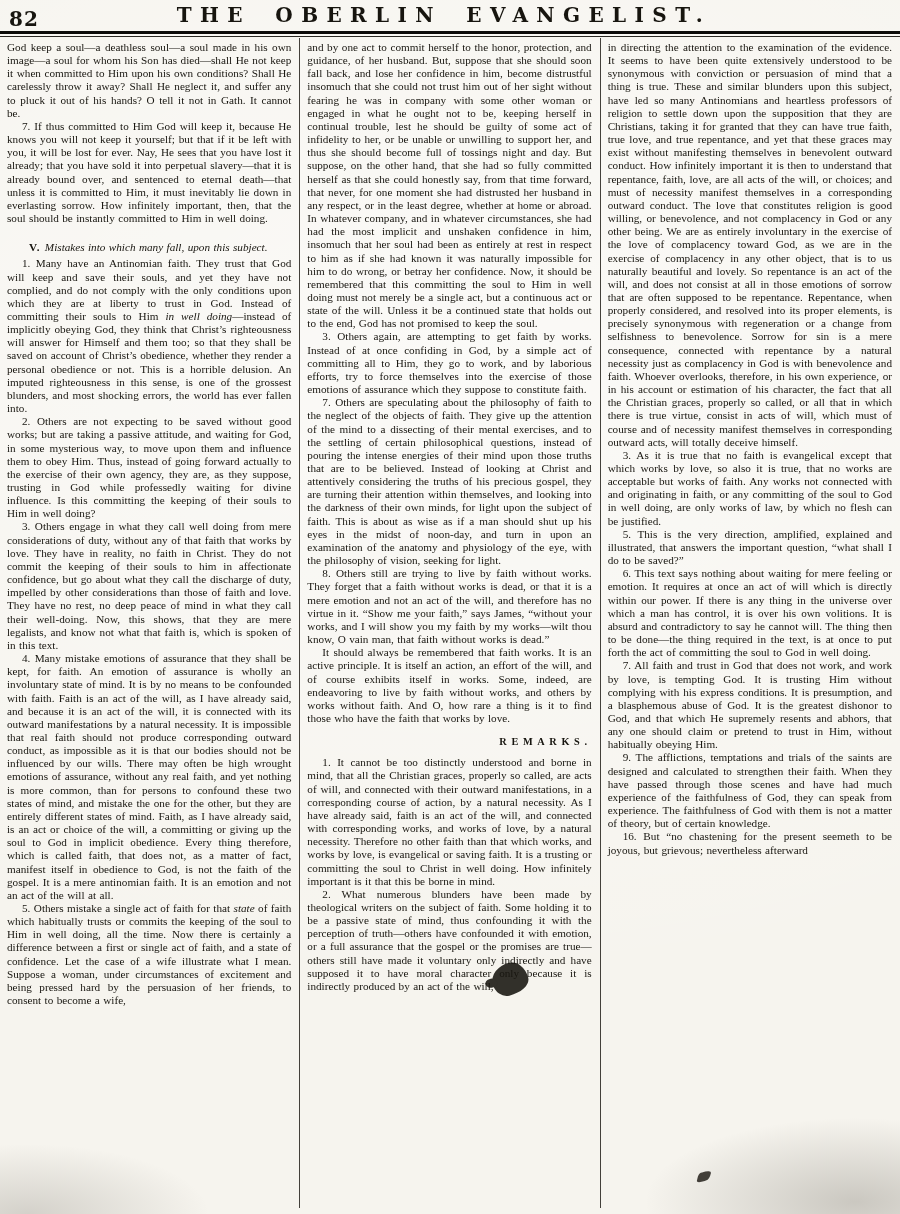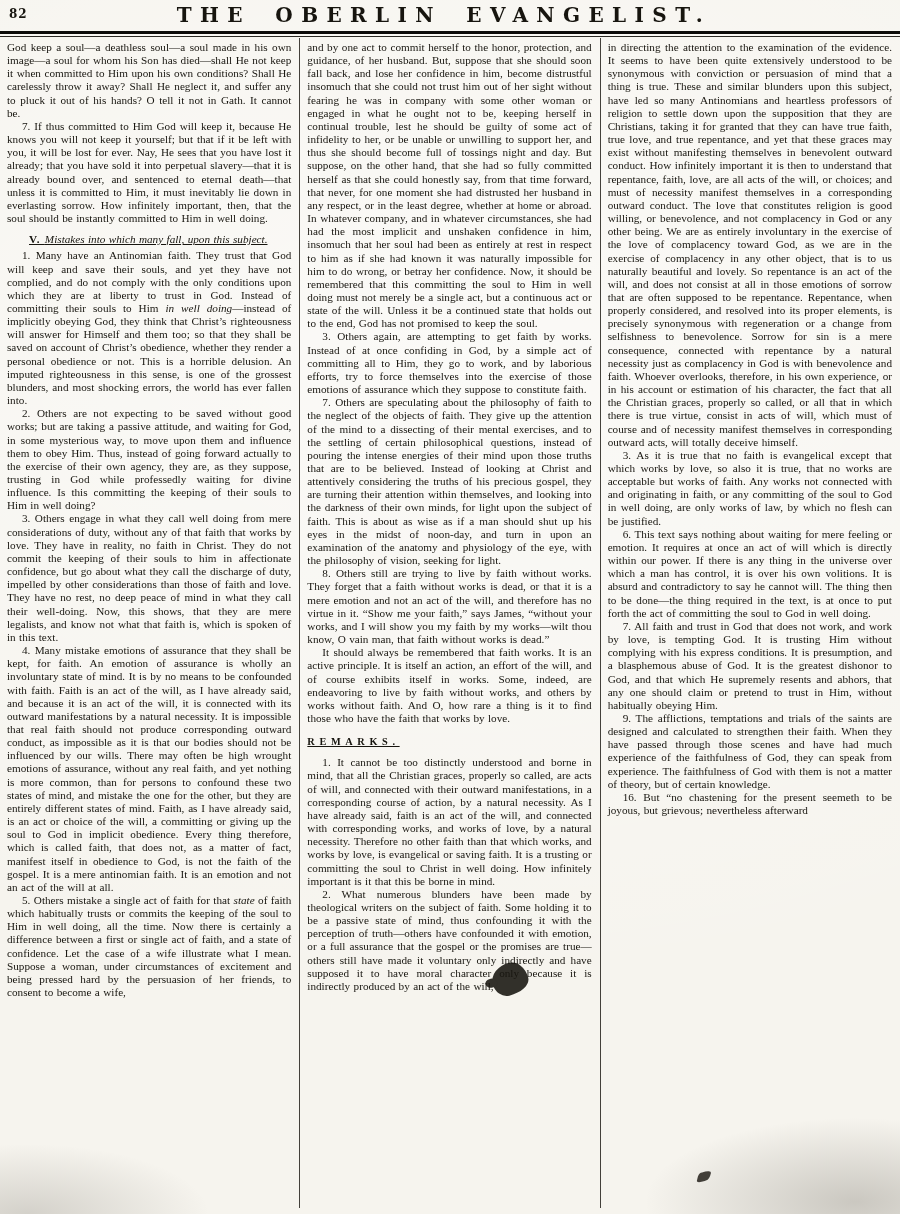--- a/index.html
+++ b/index.html
@@ -9,45 +9,45 @@
       radial-gradient(ellipse 1400px 900px at 50% 30%, rgba(255,255,255,0.55), rgba(0,0,0,0) 70%),
       radial-gradient(ellipse 300px 120px at 95% 99%, rgba(90,85,75,0.28), rgba(0,0,0,0) 70%),
       radial-gradient(ellipse 260px 100px at 3% 100%, rgba(90,85,75,0.22), rgba(0,0,0,0) 70%),
       #f6f4ee;
     color:#17150f;
     font-family:"Liberation Serif","DejaVu Serif",serif;
   }
   .header{position:relative;height:30px;}
   .page-number{
     position:absolute;left:9px;top:7px;
-    font-family:"DejaVu Serif",serif;font-weight:bold;font-size:12px;letter-spacing:1px;
+    font-family:"DejaVu Serif",serif;font-weight:bold;font-size:20px;letter-spacing:1px;
   }
   .masthead{
     position:absolute;left:0;right:12px;top:3px;text-align:center;
     font-family:"DejaVu Serif",serif;font-weight:bold;font-size:20px;
     letter-spacing:0.42em;word-spacing:0.45em;white-space:nowrap;
   }
   .rule-thick{height:3px;background:#0c0b09;margin:1px 0 0 0;}
   .rule-thin{height:1px;background:#2a2823;margin-top:2px;}
   .columns{position:relative;display:flex;height:1212px;margin-top:1px;}
   .col{
     box-sizing:border-box;width:300px;height:100%;
     padding:3px 8px 0 7px;
     font-size:11.2px;line-height:13.15px;
     text-align:justify;overflow:hidden;
     word-spacing:0.6px;
   }
   .col-divider{width:1px;background:#43403a;height:1170px;flex:none;}
   p.blk{margin:0;padding:0;text-indent:15px;}
   p.flow{text-indent:0;}
-  p.heading-italic{margin:8px 0 3px 0;font-style:italic;text-indent:22px;text-decoration:underline;}
+  p.heading-italic{margin:16px 0 3px 0;font-style:italic;text-indent:22px;}
   p.heading-italic .lead{font-style:normal;font-weight:bold;letter-spacing:1px;}
   p.heading-centered{
-    text-align:left;text-indent:0;margin:10px 0 8px 0;
-    font-weight:bold;font-size:10.3px;letter-spacing:0.45em;text-decoration:underline;
+    text-align:right;text-indent:0;margin:10px 0 8px 0;
+    font-weight:bold;font-size:10.3px;letter-spacing:0.45em;
   }
   .ink-blot{
     position:absolute;left:492px;top:963px;width:36px;height:32px;
     background:#17150f;opacity:0.88;
     border-radius:58% 42% 63% 37% / 52% 60% 40% 48%;
     transform:rotate(-14deg);
   }
   .ink-blot:before{
     content:"";position:absolute;left:-7px;top:11px;width:12px;height:9px;
     background:#17150f;border-radius:50% 60% 45% 55%;
@@ -91,20 +91,21 @@
         <p class="blk para">8. Others still are trying to live by faith without works.  They forget that a faith without works is dead, or that it is a mere emotion and not an act of the will, and therefore has no virtue in it.  “Show me your faith,” says James, “without your works, and I will show you my faith by my works—wilt thou know, O vain man, that faith without works is dead.”</p>
         <p class="blk para">It should always be remembered that faith works. It is an active principle.  It is itself an action, an effort of the will, and of course exhibits itself in works.  Some, indeed, are endeavoring to live by faith without works, and others by works without faith.  And O, how rare a thing is it to find those who have the faith that works by love.</p>
         <p class="blk heading-centered">REMARKS.</p>
         <p class="blk para">1. It cannot be too distinctly understood and borne in mind, that all the Christian graces, properly so called, are acts of will, and connected with their outward manifestations, in a corresponding course of action, by a natural necessity.   As I have already said, faith is an act of the will, and connected with corresponding works, and works of love, by a natural necessity.   Therefore no other faith than that which works, and works by love, is evangelical or saving faith.  It is a trusting or committing the soul to Christ in well doing.  How infinitely important is it that this be borne in mind.</p>
         <p class="blk para">2. What numerous blunders have been made by theological writers on the subject of faith.  Some holding it to be a passive state of mind, thus confounding it with the perception of truth—others have confounded it with emotion, or a full assurance that the gospel or the promises are true—others still have made it voluntary only indirectly and have supposed it to have moral character only because it is indirectly produced by an act of the will,</p>
       </div>
     <div class="col-divider"></div>
     <div class="col">
         <p class="blk flow">in directing the attention to the examination of the evidence.  It seems to have been quite extensively understood to be synonymous with conviction or persuasion of mind that a thing is true.  These and similar blunders upon this subject, have led so many Antinomians and heartless professors of religion to settle down upon the supposition that they are Christians, taking it for granted that they can have true faith, true love, and true repentance, and yet that these graces may exist without manifesting themselves in benevolent outward conduct. How infinitely important it is then to understand that repentance, faith, love, are all acts of the will, or choices; and must of necessity manifest themselves in a corresponding outward conduct.  The love that constitutes religion is good willing, or benevolence, and not complacency in God or any other being.   We are as entirely involuntary in the exercise of the love of complacency toward God, as we are in the exercise of complacency in any other object, that is to us naturally beautiful and lovely. So repentance is an act of the will, and does not consist at all in those emotions of sorrow that are often supposed to be repentance.   Repentance, when properly considered, and resolved into its proper elements, is precisely synonymous with regeneration or a change from selfishness to benevolence. Sorrow for sin is a mere consequence, connected with repentance by a natural necessity just as complacency in God is with benevolence and faith. Whoever overlooks, therefore, in his own experience, or in his account or estimation of his character, the fact that all the Christian graces, properly so called, or all that in which there is true virtue, consist in acts of will, which must of course and of necessity manifest themselves in corresponding outward acts, will totally deceive himself.</p>
         <p class="blk para">3. As it is true that no faith is evangelical except that which works by love, so also it is true, that no works are acceptable but works of faith. Any works not connected with and originating in faith, or any committing of the soul to God in well doing, are only works of law, by which no flesh can be justified.</p>
+        <p class="blk para">5. This is the very direction, amplified, explained and illustrated, that answers the important question, “what shall I do to be saved?”</p>
         <p class="blk para">6. This text says nothing about waiting for mere feeling or emotion.  It requires at once an act of will which is directly within our power.  If there is any thing in the universe over which a man has control, it is over his own volitions.  It is absurd and contradictory to say he cannot will.  The thing then to be done—the thing required in the text, is at once to put forth the act of committing the soul to God in well doing.</p>
         <p class="blk para">7. All faith and trust in God that does not work, and work by love, is tempting God.  It is trusting Him without complying with his express conditions.  It is presumption, and a blasphemous abuse of God.  It is the greatest dishonor to God, and that which He supremely resents and abhors, that any one should claim or pretend to trust in Him, without habitually obeying Him.</p>
         <p class="blk para">9. The afflictions, temptations and trials of the saints are designed and calculated to strengthen their faith.  When they have passed through those scenes and have had much experience of the faithfulness of God, they can speak from experience. The faithfulness of God with them is not a matter of theory, but of certain knowledge.</p>
         <p class="blk para">16. But “no chastening for the present seemeth to be joyous, but grievous; nevertheless afterward</p>
       </div>
   </div>
 
   <div class="ink-blot"></div>
   <div class="ink-smudge"></div>
 

